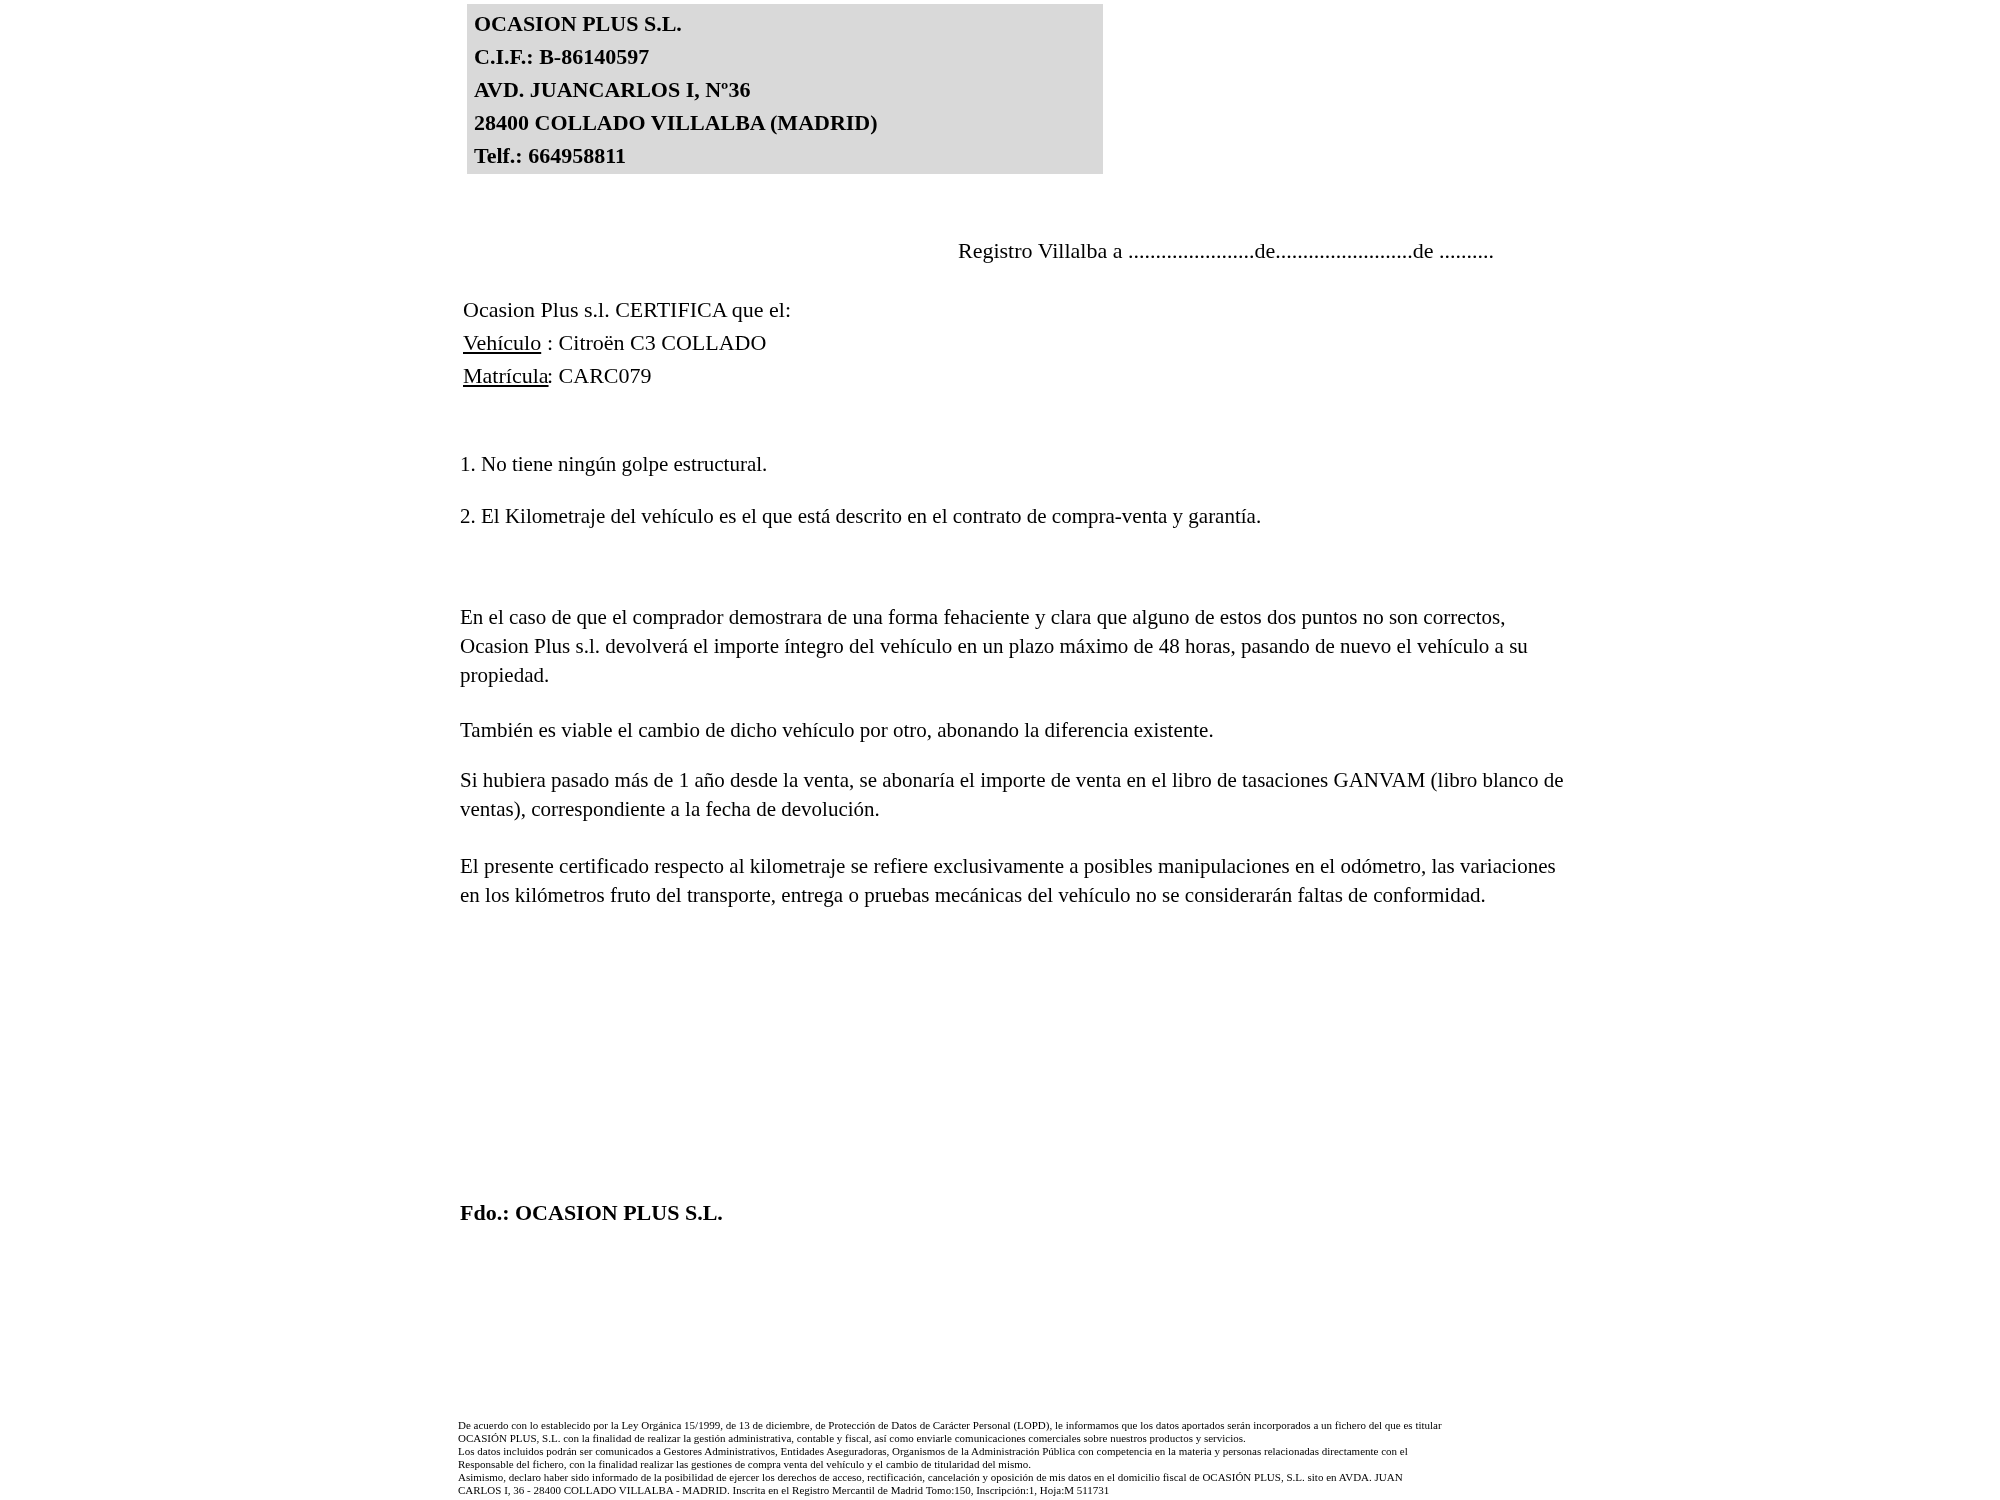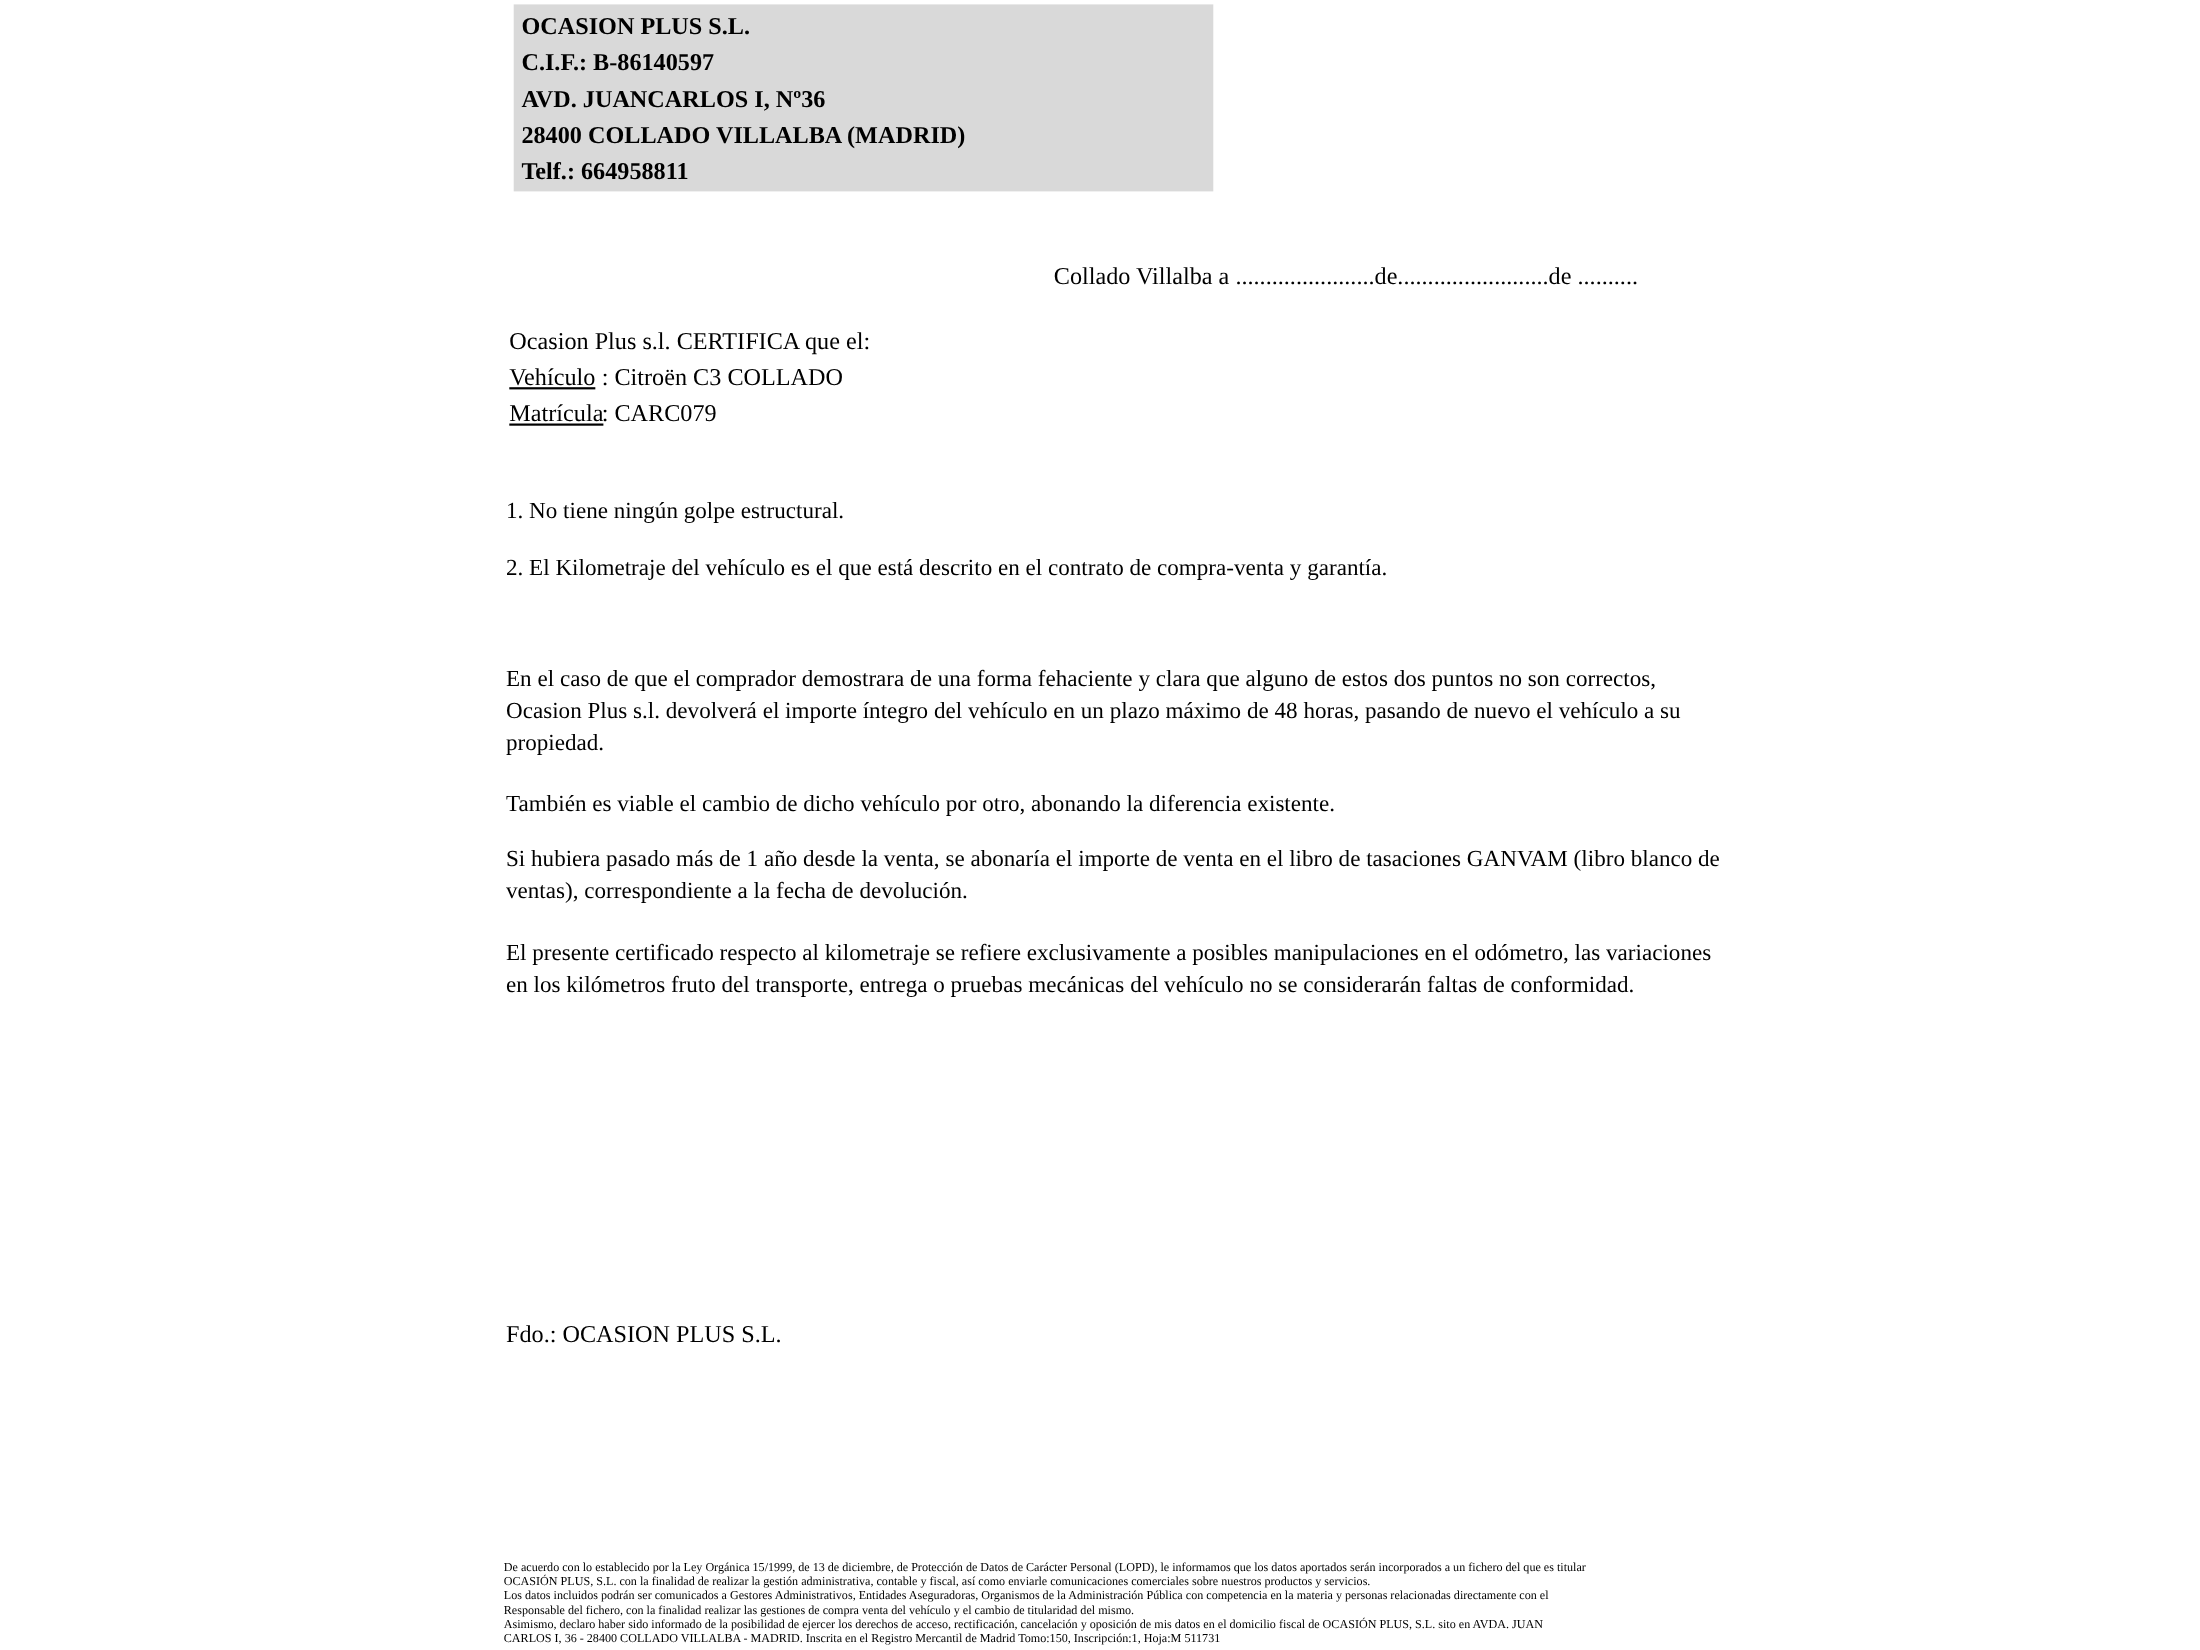--- a/index.html
+++ b/index.html
@@ -66,20 +66,21 @@
   .para-1 { top: 603px; }
   .para-2 { top: 716px; }
   .para-3 { top: 766px; }
   .para-4 { top: 852px; }
   .signature {
     position: absolute;
     left: 460px;
     top: 1200px;
     font-size: 22px;
     white-space: nowrap;
+    font-weight: bold;
   }
   .legal-footer {
     position: absolute;
     left: 458px;
     top: 1419px;
     font-size: 11px;
     line-height: 13px;
   }
   .legal-footer div { white-space: nowrap; }
 </style>
@@ -89,21 +90,21 @@
 <div class="page">
 
   <div class="header-box" style="background: rgb(217, 217, 217);">
     <div>OCASION PLUS S.L.</div>
     <div>C.I.F.: B-86140597</div>
     <div>AVD. JUANCARLOS I, Nº36</div>
     <div>28400 COLLADO VILLALBA (MADRID)</div>
     <div>Telf.: 664958811</div>
   </div>
 
-  <div class="date-line">Collado Villalba a .......................de.........................de ..........</div>
+  <div class="date-line">Registro Villalba a .......................de.........................de ..........</div>
 
   <div class="cert-block">
     <div>Ocasion Plus s.l. CERTIFICA que el:</div>
     <div class="cert-row">
       <span class="cert-label"><u>Vehículo</u></span><span>: Citroën C3 COLLADO</span>
     </div>
     <div class="cert-row">
       <span class="cert-label"><u>Matrícula</u></span><span>: CARC079</span>
     </div>
   </div>

